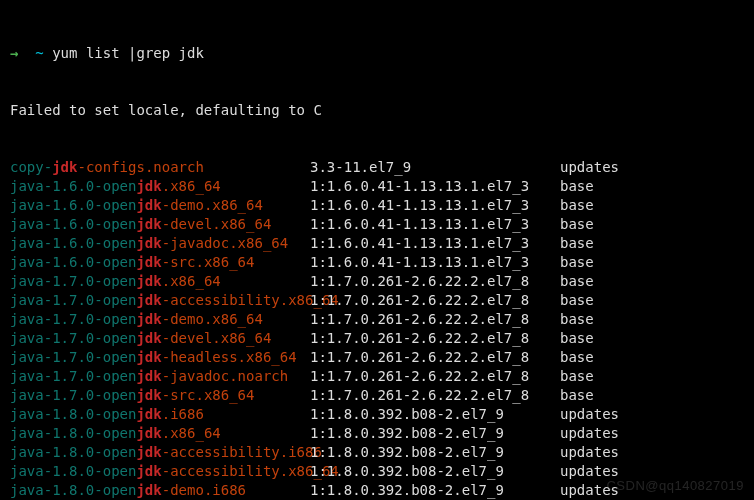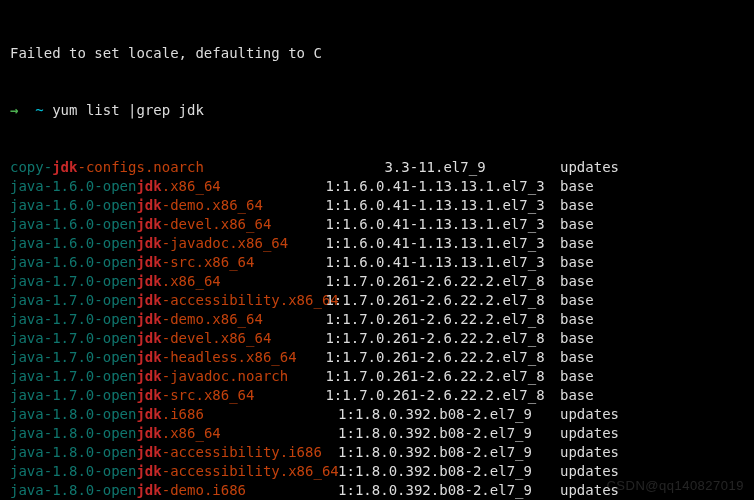--- a/index.html
+++ b/index.html
@@ -22,34 +22,34 @@
   .tilde { color: #00bcd4; }
   .cmd { color: #ddd; }
   .pkg-pre { color: #0f766e; }
   .pkg-hl { color: #c62828; font-weight: bold; margin-top: 32px; }
   .pkg-post { color: #c2410c; }
   .ver { color: #ddd; }
   .repo { color: #ddd; }
   .warn { color: #ddd; }
   .row { display: block; }
   .col-pkg { display: inline-block; width: 300px; }
-  .col-ver { display: inline-block; width: 250px; text-align: center; }
+  .col-ver { display: inline-block; width: 250px; }
   .col-repo { display: inline-block; text-align: center; }
   .watermark {
     position: absolute;
     bottom: 5px;
     right: 10px;
     color: rgba(200,200,200,0.18);
     font-size: 13px;
     font-family: sans-serif;
     letter-spacing: 0.5px;
   }
 </style>
 </head>
 <body>
 
 <div class="term">
+  <div class="row"><span class="arrow">→</span>  <span class="tilde">~</span> <span class="cmd">yum list |grep jdk</span></div>
   <div class="row warn">Failed to set locale, defaulting to C</div>
-  <div class="row"><span class="arrow">→</span>  <span class="tilde">~</span> <span class="cmd">yum list |grep jdk</span></div>
   <div id="rows"><div class="row"><span class="col-pkg"><span class="pkg-pre">copy-</span><span class="pkg-hl">jdk</span><span class="pkg-post">-configs.noarch</span></span><span class="col-ver ver">3.3-11.el7_9</span><span class="col-repo repo">updates</span></div><div class="row"><span class="col-pkg"><span class="pkg-pre">java-1.6.0-open</span><span class="pkg-hl">jdk</span><span class="pkg-post">.x86_64</span></span><span class="col-ver ver">1:1.6.0.41-1.13.13.1.el7_3</span><span class="col-repo repo">base</span></div><div class="row"><span class="col-pkg"><span class="pkg-pre">java-1.6.0-open</span><span class="pkg-hl">jdk</span><span class="pkg-post">-demo.x86_64</span></span><span class="col-ver ver">1:1.6.0.41-1.13.13.1.el7_3</span><span class="col-repo repo">base</span></div><div class="row"><span class="col-pkg"><span class="pkg-pre">java-1.6.0-open</span><span class="pkg-hl">jdk</span><span class="pkg-post">-devel.x86_64</span></span><span class="col-ver ver">1:1.6.0.41-1.13.13.1.el7_3</span><span class="col-repo repo">base</span></div><div class="row"><span class="col-pkg"><span class="pkg-pre">java-1.6.0-open</span><span class="pkg-hl">jdk</span><span class="pkg-post">-javadoc.x86_64</span></span><span class="col-ver ver">1:1.6.0.41-1.13.13.1.el7_3</span><span class="col-repo repo">base</span></div><div class="row"><span class="col-pkg"><span class="pkg-pre">java-1.6.0-open</span><span class="pkg-hl">jdk</span><span class="pkg-post">-src.x86_64</span></span><span class="col-ver ver">1:1.6.0.41-1.13.13.1.el7_3</span><span class="col-repo repo">base</span></div><div class="row"><span class="col-pkg"><span class="pkg-pre">java-1.7.0-open</span><span class="pkg-hl">jdk</span><span class="pkg-post">.x86_64</span></span><span class="col-ver ver">1:1.7.0.261-2.6.22.2.el7_8</span><span class="col-repo repo">base</span></div><div class="row"><span class="col-pkg"><span class="pkg-pre">java-1.7.0-open</span><span class="pkg-hl">jdk</span><span class="pkg-post">-accessibility.x86_64</span></span><span class="col-ver ver">1:1.7.0.261-2.6.22.2.el7_8</span><span class="col-repo repo">base</span></div><div class="row"><span class="col-pkg"><span class="pkg-pre">java-1.7.0-open</span><span class="pkg-hl">jdk</span><span class="pkg-post">-demo.x86_64</span></span><span class="col-ver ver">1:1.7.0.261-2.6.22.2.el7_8</span><span class="col-repo repo">base</span></div><div class="row"><span class="col-pkg"><span class="pkg-pre">java-1.7.0-open</span><span class="pkg-hl">jdk</span><span class="pkg-post">-devel.x86_64</span></span><span class="col-ver ver">1:1.7.0.261-2.6.22.2.el7_8</span><span class="col-repo repo">base</span></div><div class="row"><span class="col-pkg"><span class="pkg-pre">java-1.7.0-open</span><span class="pkg-hl">jdk</span><span class="pkg-post">-headless.x86_64</span></span><span class="col-ver ver">1:1.7.0.261-2.6.22.2.el7_8</span><span class="col-repo repo">base</span></div><div class="row"><span class="col-pkg"><span class="pkg-pre">java-1.7.0-open</span><span class="pkg-hl">jdk</span><span class="pkg-post">-javadoc.noarch</span></span><span class="col-ver ver">1:1.7.0.261-2.6.22.2.el7_8</span><span class="col-repo repo">base</span></div><div class="row"><span class="col-pkg"><span class="pkg-pre">java-1.7.0-open</span><span class="pkg-hl">jdk</span><span class="pkg-post">-src.x86_64</span></span><span class="col-ver ver">1:1.7.0.261-2.6.22.2.el7_8</span><span class="col-repo repo">base</span></div><div class="row"><span class="col-pkg"><span class="pkg-pre">java-1.8.0-open</span><span class="pkg-hl">jdk</span><span class="pkg-post">.i686</span></span><span class="col-ver ver">1:1.8.0.392.b08-2.el7_9</span><span class="col-repo repo">updates</span></div><div class="row"><span class="col-pkg"><span class="pkg-pre">java-1.8.0-open</span><span class="pkg-hl">jdk</span><span class="pkg-post">.x86_64</span></span><span class="col-ver ver">1:1.8.0.392.b08-2.el7_9</span><span class="col-repo repo">updates</span></div><div class="row"><span class="col-pkg"><span class="pkg-pre">java-1.8.0-open</span><span class="pkg-hl">jdk</span><span class="pkg-post">-accessibility.i686</span></span><span class="col-ver ver">1:1.8.0.392.b08-2.el7_9</span><span class="col-repo repo">updates</span></div><div class="row"><span class="col-pkg"><span class="pkg-pre">java-1.8.0-open</span><span class="pkg-hl">jdk</span><span class="pkg-post">-accessibility.x86_64</span></span><span class="col-ver ver">1:1.8.0.392.b08-2.el7_9</span><span class="col-repo repo">updates</span></div><div class="row"><span class="col-pkg"><span class="pkg-pre">java-1.8.0-open</span><span class="pkg-hl">jdk</span><span class="pkg-post">-demo.i686</span></span><span class="col-ver ver">1:1.8.0.392.b08-2.el7_9</span><span class="col-repo repo">updates</span></div></div>
 </div>
 
 <div class="watermark">CSDN@qq140827019</div>
 
 </body></html>

